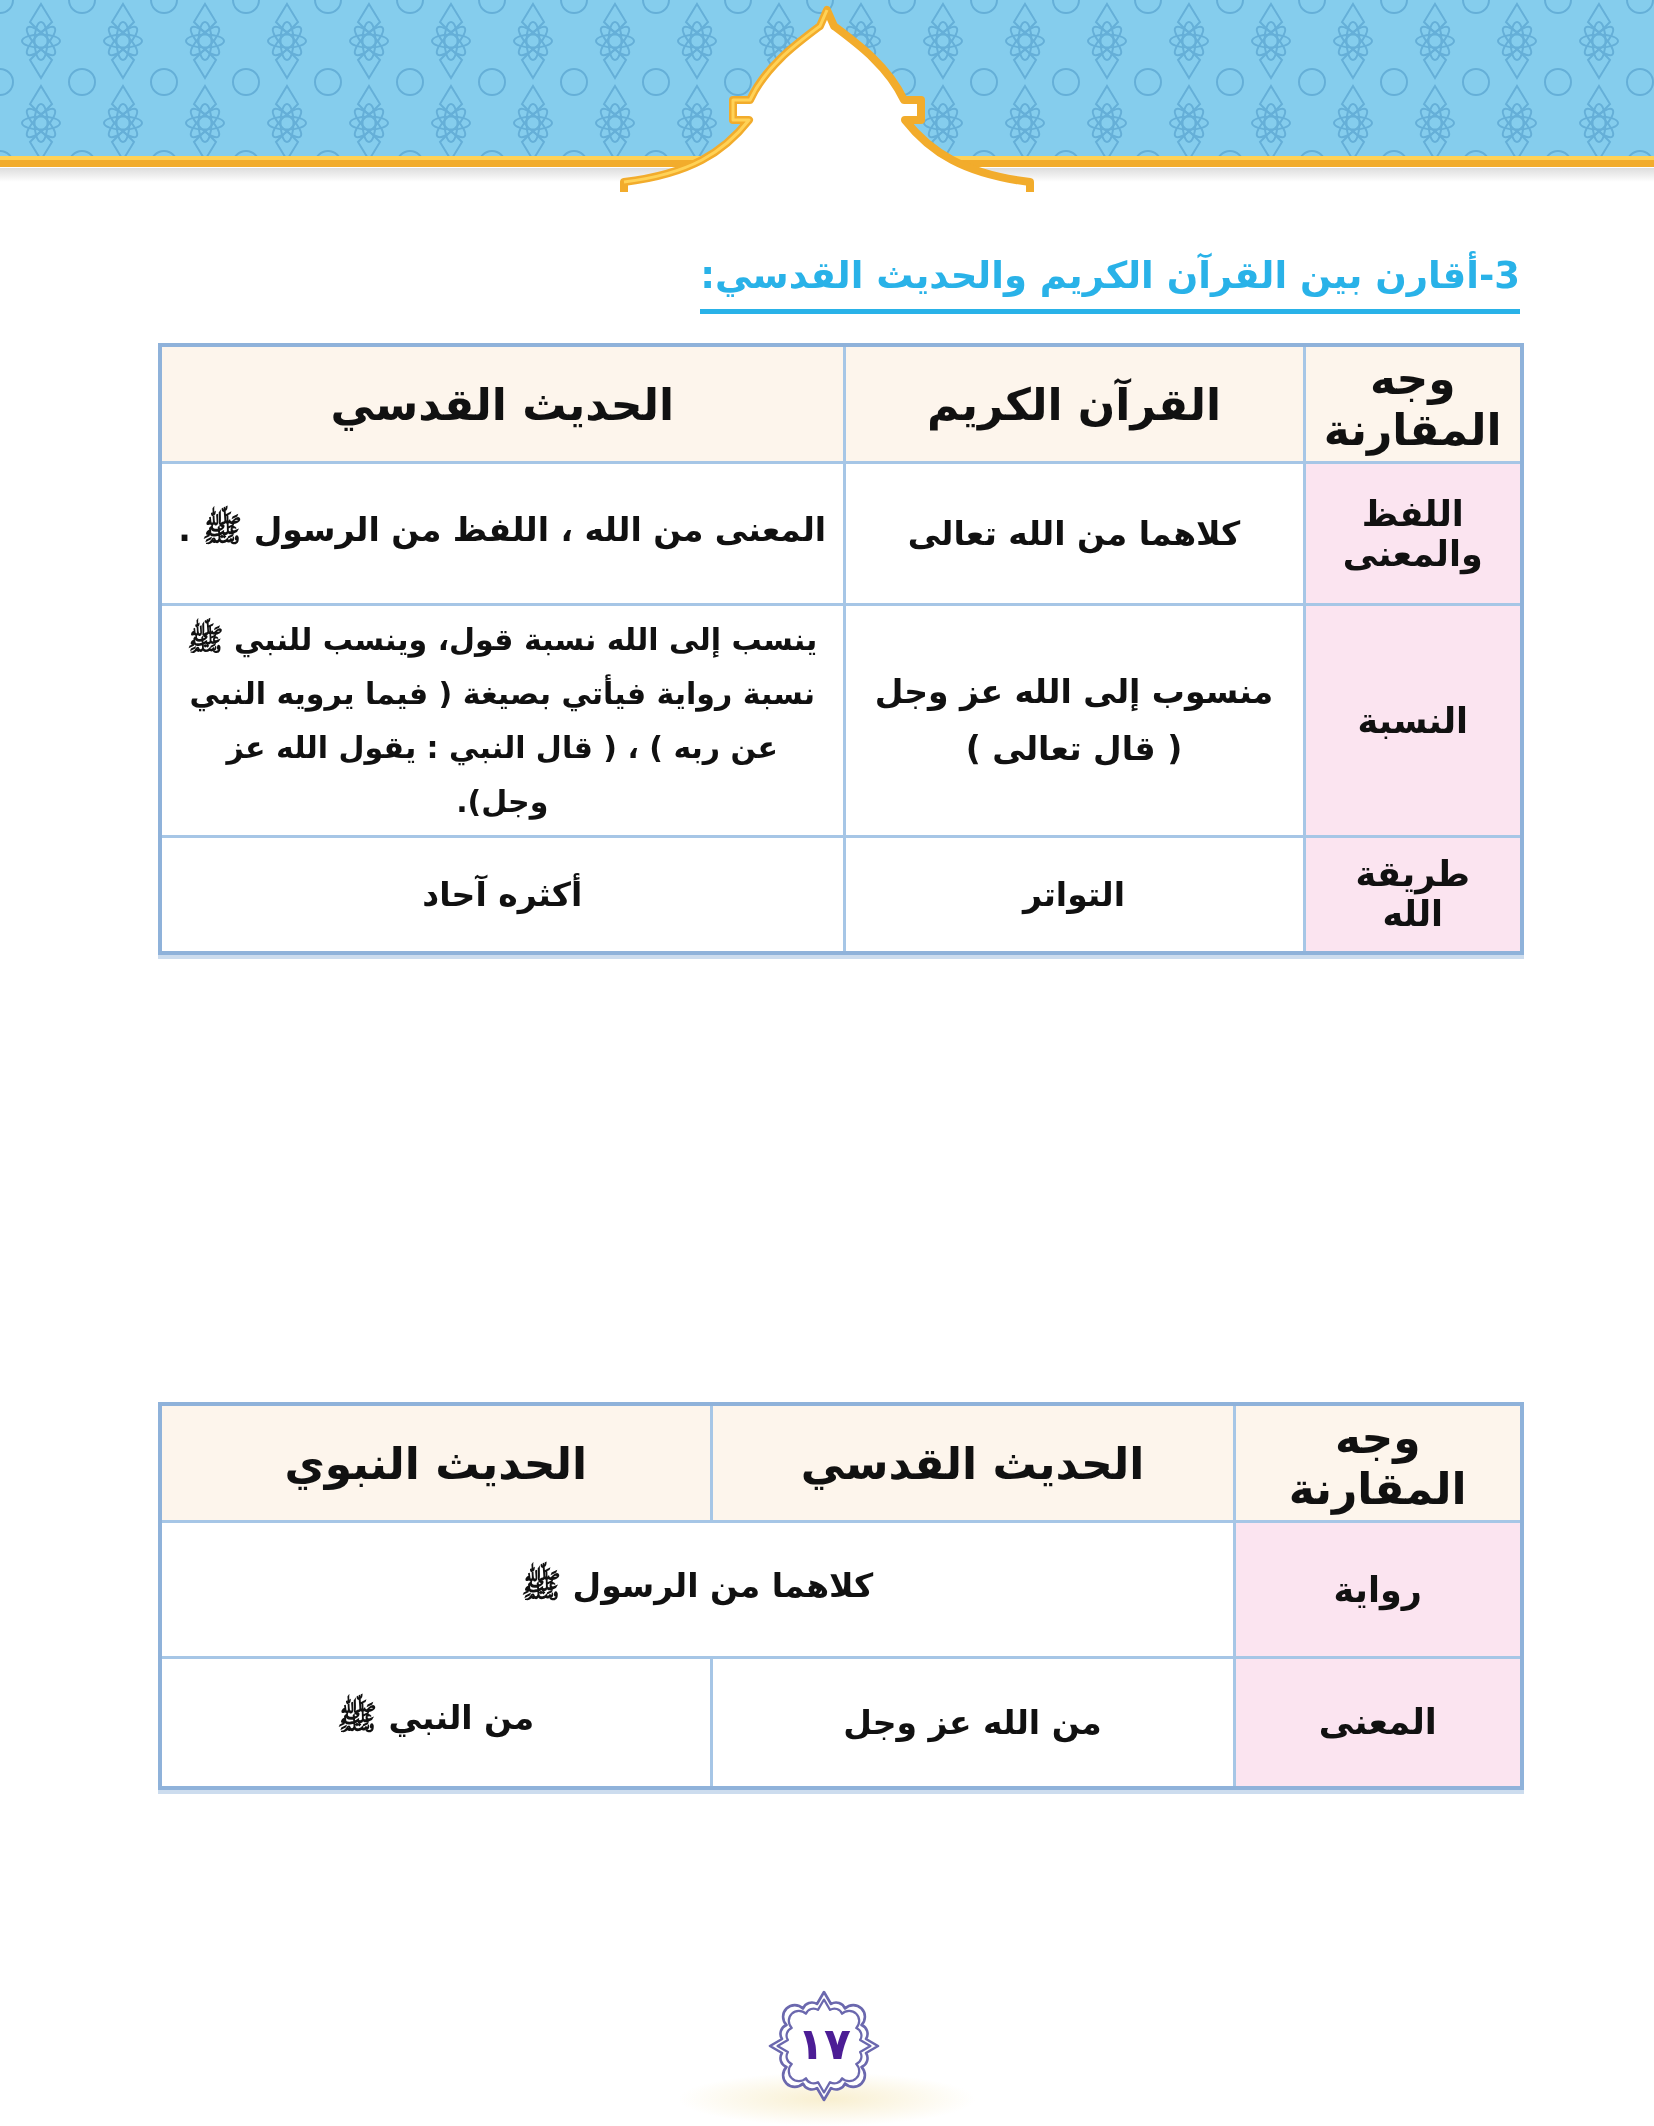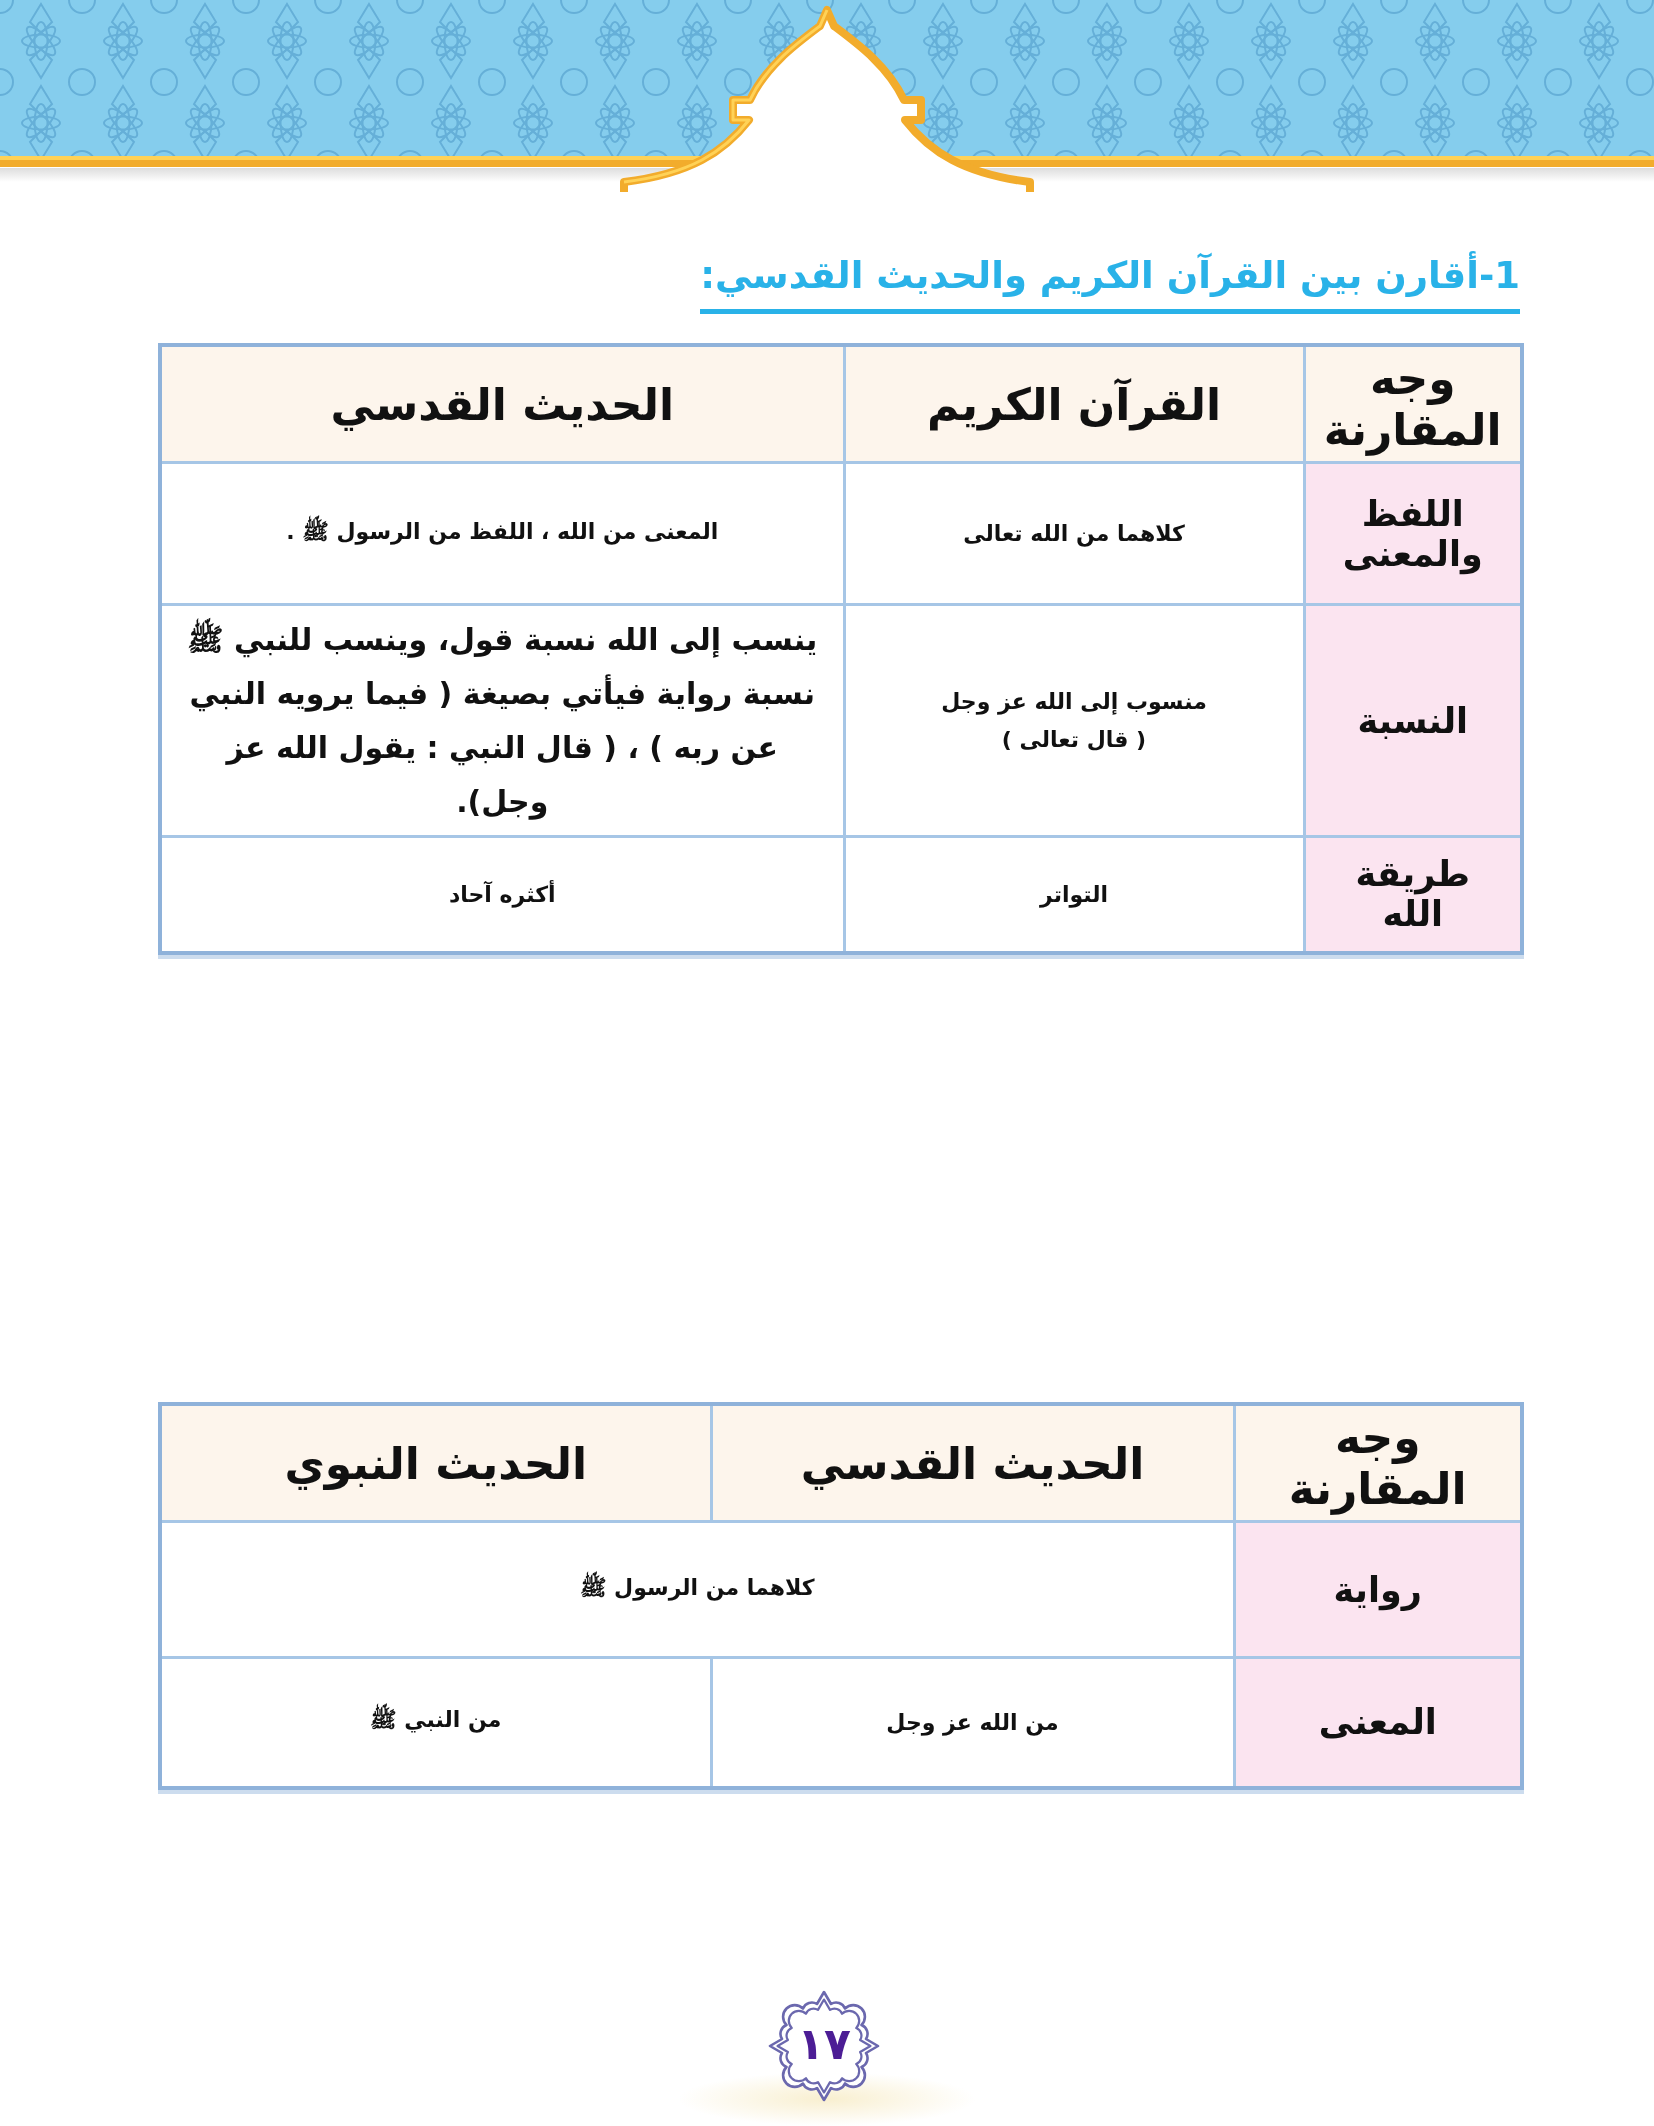--- a/index.html
+++ b/index.html
@@ -62,21 +62,21 @@
     background:#fdf5ec;
     font-size:44px;
     font-weight:bold;
   }
   .label-cell{
     background:#fbe4f0;
     font-size:35px;
     font-weight:bold;
   }
   .data-cell{
-    font-size:22px;
+    font-size:33px;
     font-weight:bold;
   }
   .long-cell{
     font-size:30px;
     font-weight:bold;
     text-align:justify;
     line-height:1.8;
     padding:10px 26px;
   }
   .two-line div{line-height:1.7;}
@@ -157,21 +157,21 @@
                C 930 152 964 174 1030 182
                L 1030 196 L 624 196 Z" fill="#ffffff" stroke="#f2ac2c" stroke-width="8" stroke-linejoin="round"></path>
       <path d="M 624 182
                C 690 174 724 152 749 120
                L 733 120 L 733 100 L 750 100
                C 766 66 796 44 820 26
                L 827 10" fill="none" stroke="#ffd257" stroke-width="3" stroke-linejoin="round"></path>
     </svg>
   </div>
 
-  <div class="section-heading heading-1">1-أقارن بين القرآن الكريم والحديث القدسي:</div>
+  <div class="section-heading heading-1">3-أقارن بين القرآن الكريم والحديث القدسي:</div>
 
   <table class="cmp-table table-1">
     <colgroup>
       <col style="width:218px">
       <col style="width:460px">
       <col style="width:684px">
     </colgroup>
     <tbody>
         <tr class="t1-h">
       <th>وجه المقارنة</th>

